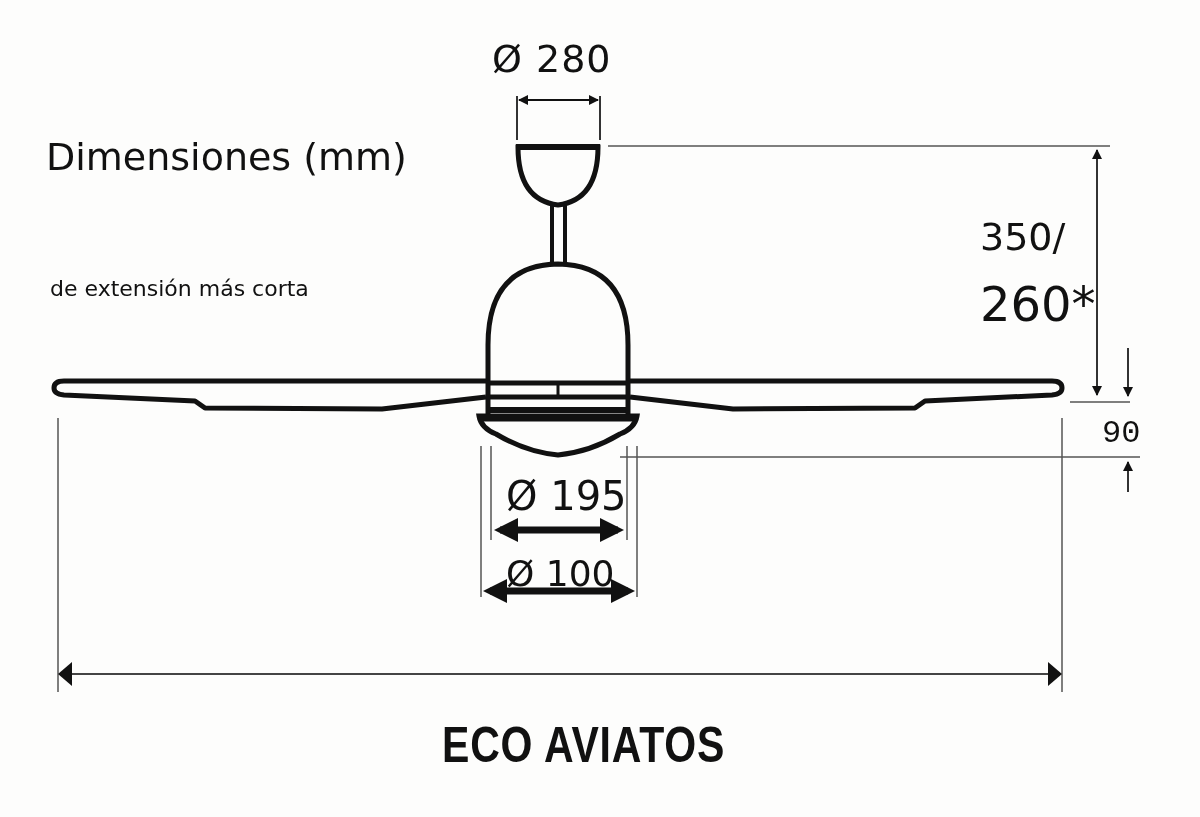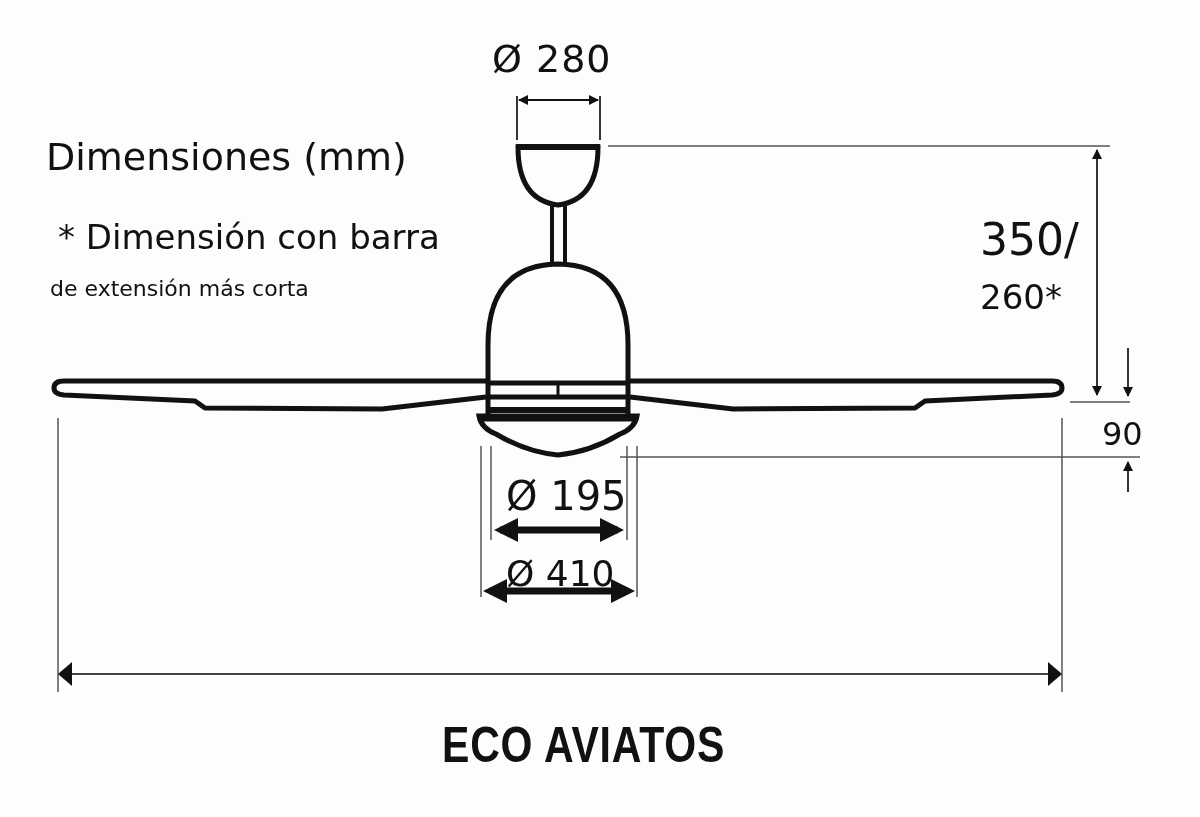--- a/index.html
+++ b/index.html
@@ -3,23 +3,23 @@
   <meta charset="utf-8">
   <style>
     html, body { margin: 0; padding: 0; background: #fdfdfc; }
     .canvas { position: relative; width: 1200px; height: 817px; overflow: hidden; background: #fdfdfc; }
     svg.drawing { position: absolute; left: 0; top: 0; }
     .lbl { position: absolute; font-family: "DejaVu Sans", sans-serif; color: #111; white-space: nowrap; line-height: 1; }
     .title { left: 46px; top: 138px; font-size: 38px; }
     .note1 { left: 58px; top: 220px; font-size: 34px; }
     .note2 { left: 50px; top: 278px; font-size: 22px; }
     .d150 { left: 492px; top: 40px; font-size: 38px; letter-spacing: 1px; }
-    .d350 { left: 980px; top: 218px; font-size: 44px; }
-    .d260 { left: 980px; top: 280px; font-size: 34px; }
-    .d90 { left: 1102px; top: 418px; font-size: 32px; }
+    .d350 { left: 980px; top: 218px; font-size: 38px; }
+    .d260 { left: 980px; top: 280px; font-size: 48px; }
+    .d90 { left: 1102px; top: 418px; font-size: 32px; font-family: Liberation Mono, monospace; }
     .d195 { left: 506px; top: 476px; font-size: 40px; }
     .d230 { left: 506px; top: 556px; font-size: 36px; }
     .d1320 { left: 428px; top: 624px; font-size: 38px; }
     .model { left: 442px; top: 720px; font-size: 50px; font-weight: bold; font-family: "Liberation Sans", sans-serif; transform: scaleX(0.82); transform-origin: left top; letter-spacing: 1px; }
   </style>
 </head>
 <body>
 
 <div class="canvas">
 
@@ -101,24 +101,23 @@
 
     <g>
       <line x1="58" y1="418" x2="58" y2="692" stroke="#555" stroke-width="1.5"></line>
       <line x1="62" y1="674" x2="1058" y2="674" stroke="#444" stroke-width="2"></line>
       <path d="M58,674 L72,662 L72,686 Z" fill="#111"></path>
       <path d="M1062,674 L1048,662 L1048,686 Z" fill="#111"></path>
     </g>
   </svg>
 
   <div class="lbl title">Dimensiones (mm)</div>
-  <div class="lbl note1">* Dimensión con barra</div>
   <div class="lbl note2">de extensión más corta</div>
 
   <div class="lbl d150">Ø 280</div>
   <div class="lbl d350">350/</div>
   <div class="lbl d260">260*</div>
   <div class="lbl d90">90</div>
   <div class="lbl d195">Ø 195</div>
-  <div class="lbl d230">Ø 410</div>
+  <div class="lbl d230">Ø 100</div>
 
   <div class="lbl model">ECO AVIATOS</div>
 </div>
 
 </body></html>

